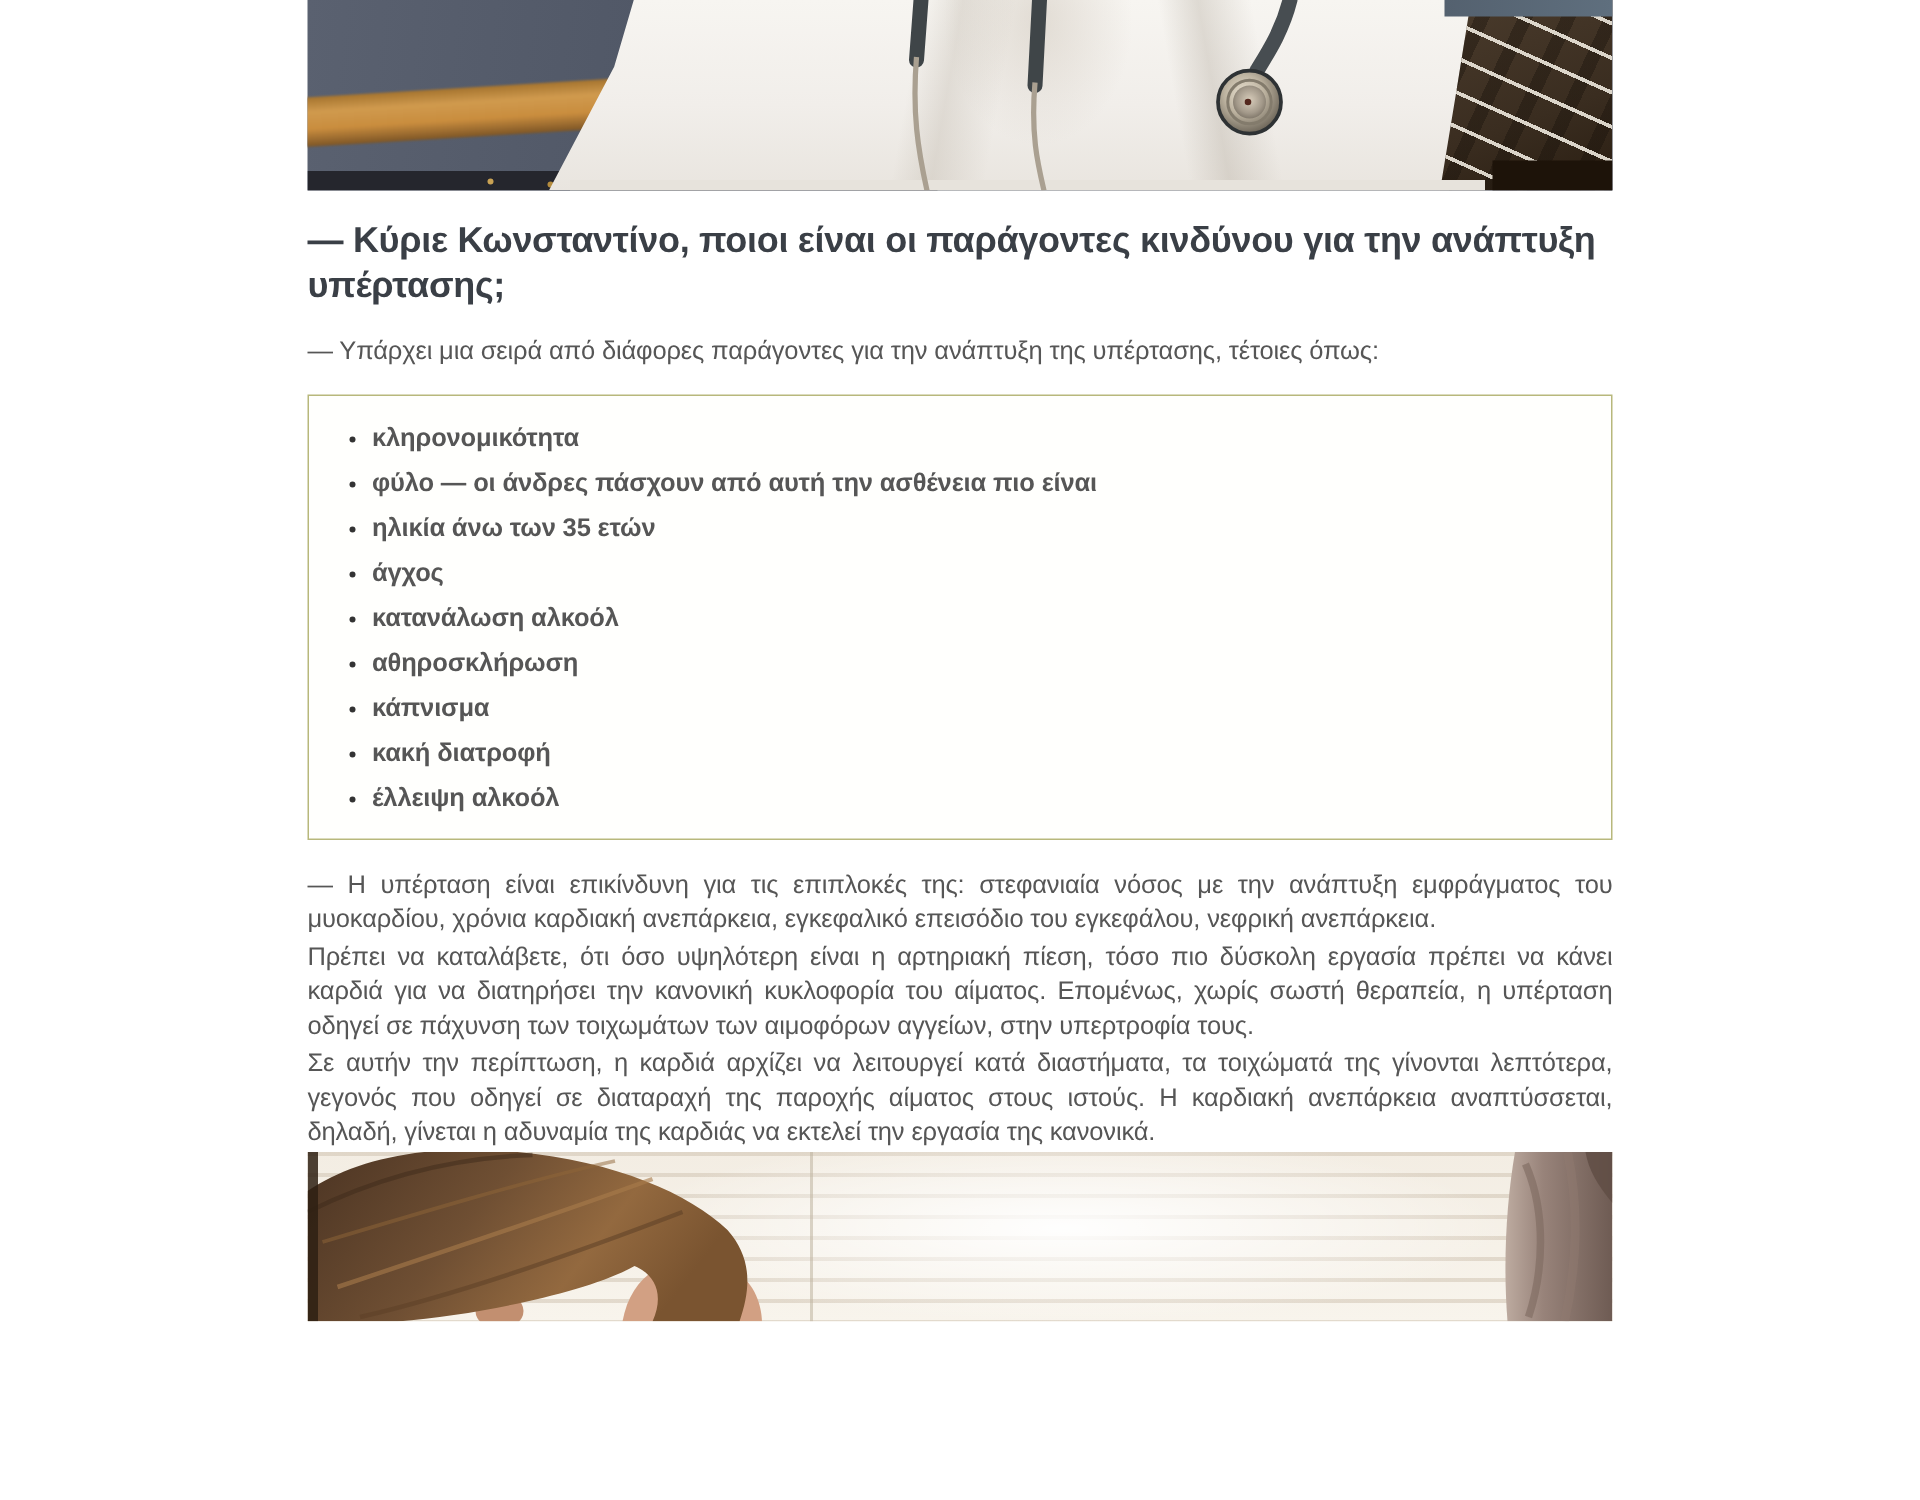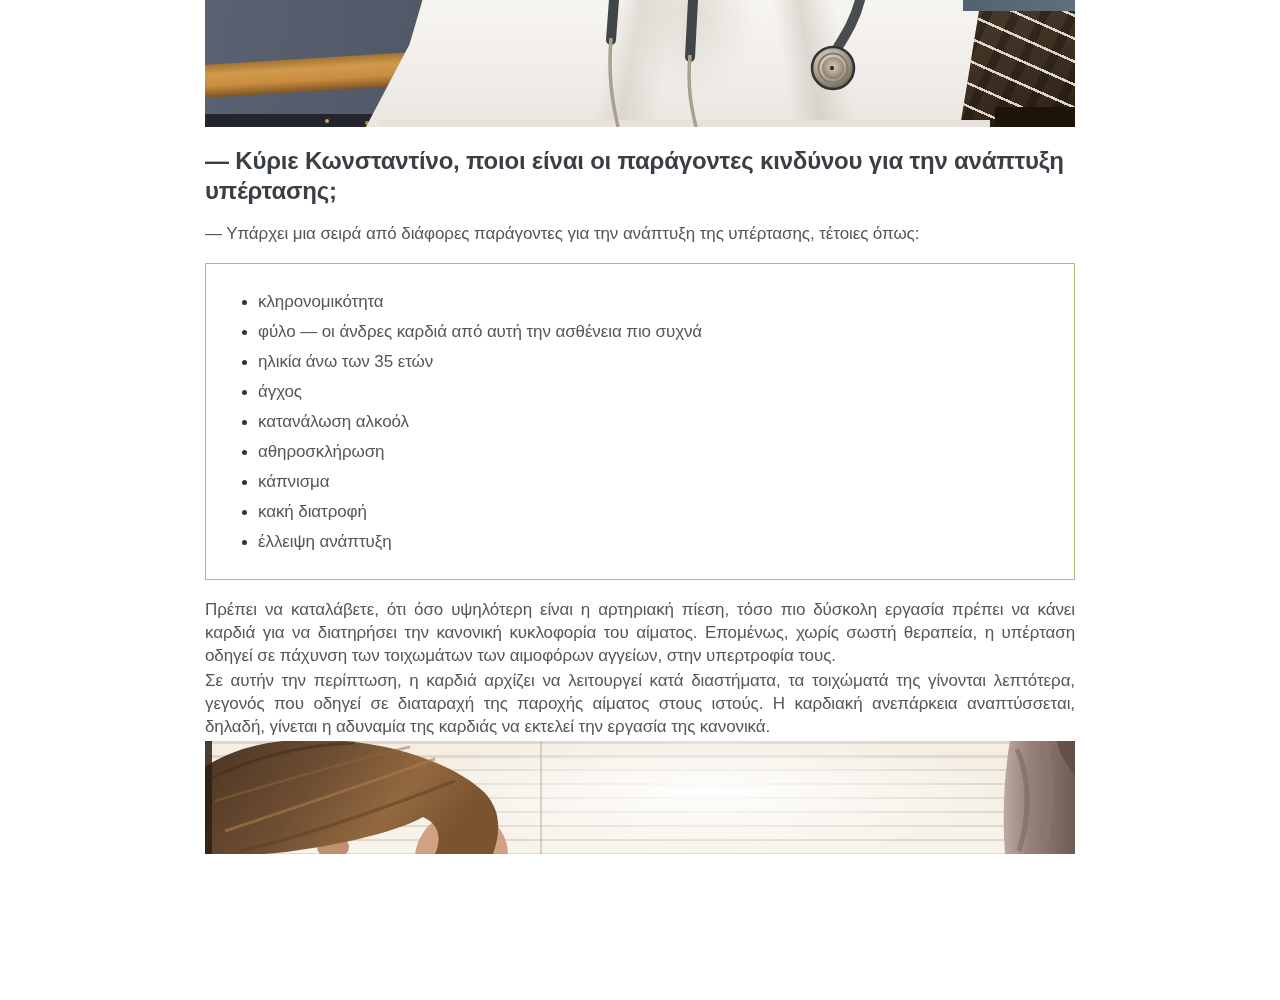--- a/index.html
+++ b/index.html
@@ -26,21 +26,21 @@
   p.body-text{
     font-size:17px;line-height:1.35;color:var(--body);
     text-align:justify;margin:2px 0;letter-spacing:-0.1px;
   }
   .factors-box{
     border:1px solid var(--box-border);
     background:#fffffd;
     margin:17px 0 19px;
     padding:13px 20px 12px 14px;
   }
-  .factors-box ul{margin:10px;padding:0 0 0 28px;list-style:disc;}
+  .factors-box ul{margin:0;padding:0 0 0 28px;list-style:disc;font-weight:bold;}
   .factors-box li{
     font-size:17px;line-height:30px;color:var(--body);
     letter-spacing:-0.1px;
   }
   .factors-box li::marker{color:#333;font-size:15px;}
 
   
   .photo{position:relative;overflow:hidden;width:870px;}
   .photo-top{height:127px;background:linear-gradient(97deg,#5a6170 0%,#4a5160 45%,#3d4350 100%);}
   .photo-top .beam{
@@ -152,40 +152,41 @@
 
   <h2 class="q-heading">— Κύριε Κωνσταντίνο, ποιοι είναι οι παράγοντες κινδύνου για την ανάπτυξη υπέρτασης;</h2>
 
   <p class="body-text">— Υπάρχει μια σειρά από διάφορες παράγοντες για την ανάπτυξη της υπέρτασης, τέτοιες όπως:</p>
 
   <div class="factors-box">
     <ul>
 
         <li>κληρονομικότητα</li>
 
-        <li>φύλο — οι άνδρες καρδιά από αυτή την ασθένεια πιο συχνά</li>
+        <li>φύλο — οι άνδρες πάσχουν από αυτή την ασθένεια πιο είναι</li>
 
         <li>ηλικία άνω των 35 ετών</li>
 
         <li>άγχος</li>
 
         <li>κατανάλωση αλκοόλ</li>
 
         <li>αθηροσκλήρωση</li>
 
         <li>κάπνισμα</li>
 
         <li>κακή διατροφή</li>
 
-        <li>έλλειψη ανάπτυξη</li>
+        <li>έλλειψη αλκοόλ</li>
       </ul>
   </div>
 
 
 
+  <p class="body-text">— Η υπέρταση είναι επικίνδυνη για τις επιπλοκές της: στεφανιαία νόσος με την ανάπτυξη εμφράγματος του μυοκαρδίου, χρόνια καρδιακή ανεπάρκεια, εγκεφαλικό επεισόδιο του εγκεφάλου, νεφρική ανεπάρκεια.</p>
   <p class="body-text">Πρέπει να καταλάβετε, ότι όσο υψηλότερη είναι η αρτηριακή πίεση, τόσο πιο δύσκολη εργασία πρέπει να κάνει καρδιά για να διατηρήσει την κανονική κυκλοφορία του αίματος. Επομένως, χωρίς σωστή θεραπεία, η υπέρταση οδηγεί σε πάχυνση των τοιχωμάτων των αιμοφόρων αγγείων, στην υπερτροφία τους.</p>
   <p class="body-text">Σε αυτήν την περίπτωση, η καρδιά αρχίζει να λειτουργεί κατά διαστήματα, τα τοιχώματά της γίνονται λεπτότερα, γεγονός που οδηγεί σε διαταραχή της παροχής αίματος στους ιστούς. Η καρδιακή ανεπάρκεια αναπτύσσεται, δηλαδή, γίνεται η αδυναμία της καρδιάς να εκτελεί την εργασία της κανονικά.</p>
 
   <div class="photo photo-bottom">
     <div class="blinds"></div>
     <div class="cord"></div>
     <svg viewBox="0 0 870 113" width="870" height="113">
       <defs>
         <linearGradient id="hair" x1="0" y1="0" x2="1" y2="0.3">
           <stop offset="0%" stop-color="#4b3423"></stop>

